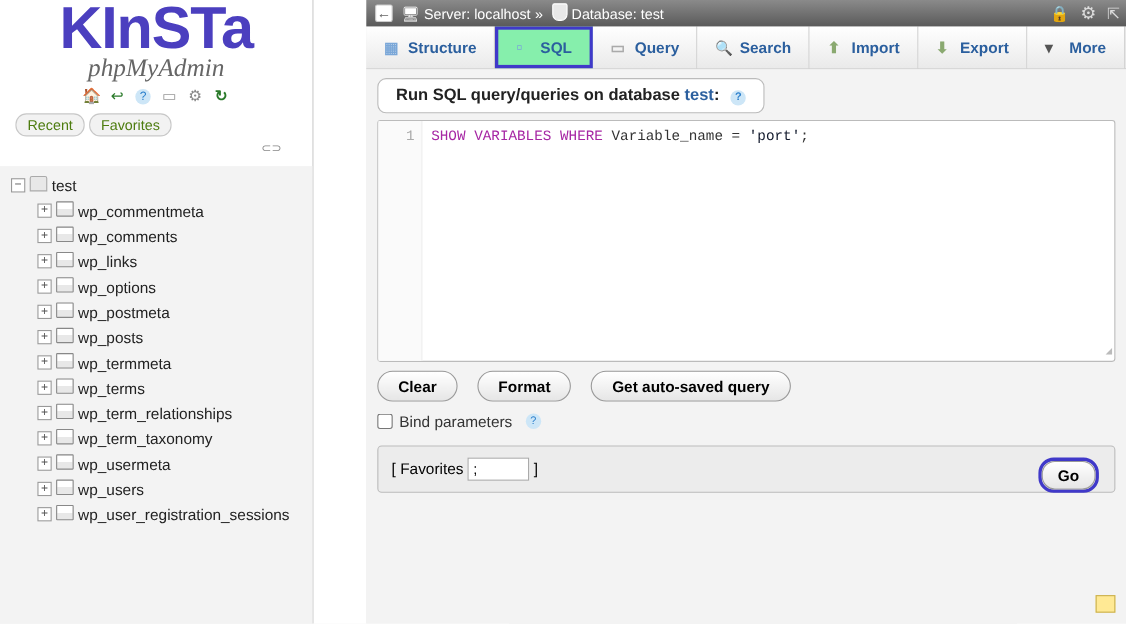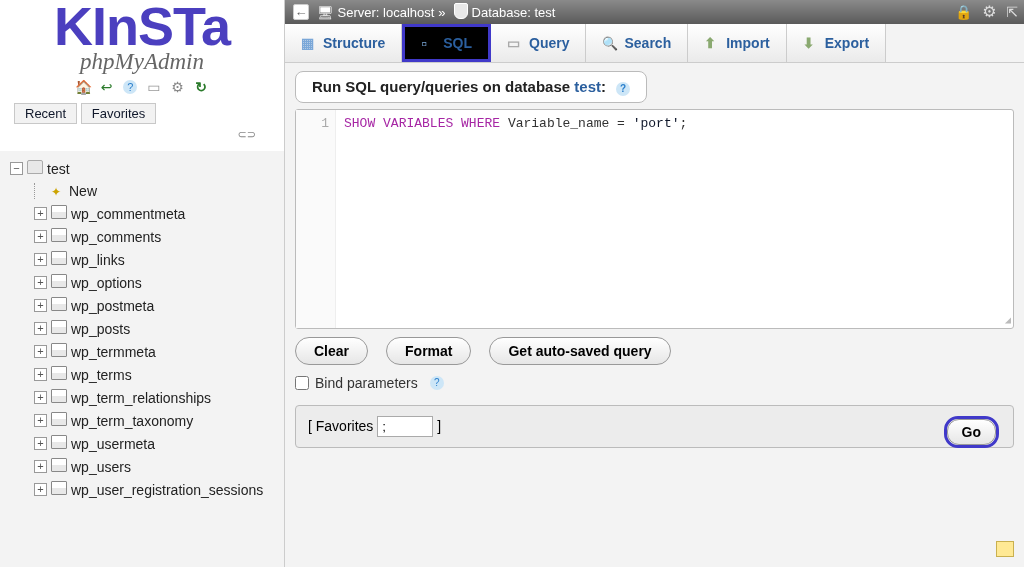--- a/index.html
+++ b/index.html
@@ -1,40 +1,40 @@
 <!DOCTYPE html>
 <html><head>
 <meta charset="utf-8">
 <style>
 * { box-sizing: border-box; margin: 0; padding: 0; }
 body { font-family: Arial, sans-serif; font-size: 13px; background: #fff; width: 1024px; height: 567px; overflow: hidden; position: relative; }
 
 
-.page { display: flex; width: 1024px; height: 567px; }
+.page { display: flex; width: 1024px; height: 567px; gap: 48px; }
 .sidebar { width: 285px; background: linear-gradient(to bottom,#fff 0,#fff 160px,#f3f3f3 160px,#f3f3f3 100%); border-right: 1px solid #ccc; position: relative; }
 .main { flex: 1; background: #f3f3f3; position: relative; display: flex; flex-direction: column; }
 
 
 .logo { text-align: center; padding-top: 2px; }
 .logo-k { font-family: Arial, sans-serif; font-weight: 900; font-size: 54px; color: #4b3fbf; letter-spacing: -1px; display: block; line-height: 0.9; }
 .logo-p { font-family: "Times New Roman", serif; font-style: italic; font-size: 23px; color: #666; display: block; margin-top: -2px; }
 
 
 .mini-toolbar { text-align: center; margin-top: 4px; }
 .mini-toolbar span { display: inline-block; width: 16px; height: 16px; margin: 0 2px; vertical-align: middle; }
 .icon-home::before { content: "🏠"; font-size: 14px; }
 .icon-exit::before { content: "↩"; color: #2a7a2a; font-size: 14px; }
 .icon-help::before { content: "?"; color: #2b7fcc; background: #cde6f7; border-radius: 50%; display: inline-block; width: 14px; height: 14px; line-height: 14px; font-size: 11px; }
 .icon-sqlwin::before { content: "▭"; color: #999; font-size: 14px; }
 .icon-gear::before { content: "⚙"; color: #888; font-size: 14px; }
 .icon-refresh::before { content: "↻"; color: #2a7a2a; font-weight: bold; font-size: 14px; }
 
 
 .recent-bar { margin: 8px 0 0 14px; }
-.pill-btn { display: inline-block; background: #f2f2f2; border: 1px solid #c8c8c8; border-radius: 0; padding: 2px 10px; font-size: 13px; color: #0f172a; cursor: pointer; }
+.pill-btn { display: inline-block; background: #f2f2f2; border: 1px solid #c8c8c8; border-radius: 10px; padding: 2px 10px; font-size: 13px; color: #4d7c0f; cursor: pointer; }
 .link-mini { display: block; text-align: right; padding: 4px 28px 4px 0; color: #888; font-size: 11px; }
 
 
 .tree { margin-top: 6px; padding-left: 10px; background: #f3f3f3; padding-top: 6px; padding-bottom: 200px; }
 .tree-node { display: flex; align-items: center; padding: 3px 0; font-size: 14px; color: #222; cursor: pointer; }
 .tree-indent1 { padding-left: 24px; }
 .pm-box { width: 13px; height: 13px; border: 1px solid #999; background: #fff; font-size: 11px; line-height: 11px; text-align: center; margin-right: 4px; color: #555; }
 .tree-db::before { content: ""; display: inline-block; width: 14px; height: 12px; background: #e8e8e8; border: 1px solid #aaa; border-radius: 2px 2px 0 0; margin-right: 4px; }
 .tree-new::before { content: "✦"; color: #cca300; margin-right: 4px; font-size: 12px; display: inline-block; width: 14px; }
 .tree-tbl::before { content: ""; display: inline-block; width: 14px; height: 12px; border: 1px solid #888; background: #fff; margin-right: 4px; border-radius: 1px; background: linear-gradient(#fff 50%,#e8e8e8 50%); }
@@ -48,21 +48,21 @@
 .topbar .sep { margin: 0 4px; }
 .topbar-right { position: absolute; right: 6px; top: 2px; }
 .topbar-right span { margin-left: 6px; color: #ddd; }
 .lock-icon::before { content: "🔒"; color: #d9a34a; font-size: 14px; }
 .gear2-icon::before { content: "⚙"; font-size: 16px; }
 .pi-icon::before { content: "⇱"; font-size: 14px; }
 
 
 .tabbar { display: flex; background: #f3f3f3; border-bottom: 1px solid #ccc; }
 .tab { display: flex; align-items: center; gap: 6px; padding: 8px 16px; background: linear-gradient(#fff,#eaeaea); border-right: 1px solid #ccc; color: #2b5f9e; font-weight: bold; font-size: 14px; cursor: pointer; }
-.tab.active { border: 3px solid #4039c9; background: #000000; }
+.tab.active { border: 3px solid #4039c9; background: #86efac; }
 .tab-icon { width: 16px; height: 16px; display: inline-block; }
 .tab-icon.struct::before { content: "▦"; color: #7aa7d8; }
 .tab-icon.sql::before { content: "▫"; color: #7aa7d8; font-size: 16px; }
 .tab-icon.search::before { content: "🔍"; font-size: 13px; }
 .tab-icon.query::before { content: "▭"; color: #aaa; }
 .tab-icon.export::before { content: "⬇"; color: #8aa970; }
 .tab-icon.import::before { content: "⬆"; color: #8aa970; }
 .tab-icon.more::before { content: "▾"; color: #555; }
 
 
@@ -114,25 +114,20 @@
       <span class="pill-btn">Recent</span>
       <span class="pill-btn">Favorites</span>
     </div>
     <span class="link-mini">⊂⊃</span>
 
     <div class="tree">
       <div class="tree-node">
         <span class="pm-box">−</span>
         <span class="tree-db"></span>
         <span>test</span>
-      </div>
-      <div class="tree-node tree-indent1">
-        <span style="width:13px;margin-right:4px;border-left:1px dotted #999;height:16px;"></span>
-        <span class="tree-new"></span>
-        <span>New</span>
       </div>
       <div id="tables-container">
           <div class="tree-node tree-indent1">
             <span class="pm-box">+</span>
             <span class="tree-tbl"></span>
             <span>wp_commentmeta</span>
           </div>
           <div class="tree-node tree-indent1">
             <span class="pm-box">+</span>
             <span class="tree-tbl"></span>
@@ -232,20 +227,24 @@
           <span>Search</span>
         </div>
       <div class="tab">
           <span class="tab-icon import"></span>
           <span>Import</span>
         </div>
       <div class="tab">
           <span class="tab-icon export"></span>
           <span>Export</span>
         </div>
+      <div class="tab">
+          <span class="tab-icon more"></span>
+          <span>More</span>
+        </div>
     </div>
 
     <div class="content">
       <div class="panel-header">
         <span>Run SQL query/queries on database </span><a>test</a><span>:</span>
         <span class="help-dot">?</span>
       </div>
 
       <div class="editor">
         <div class="gutter"><span>1</span></div>

